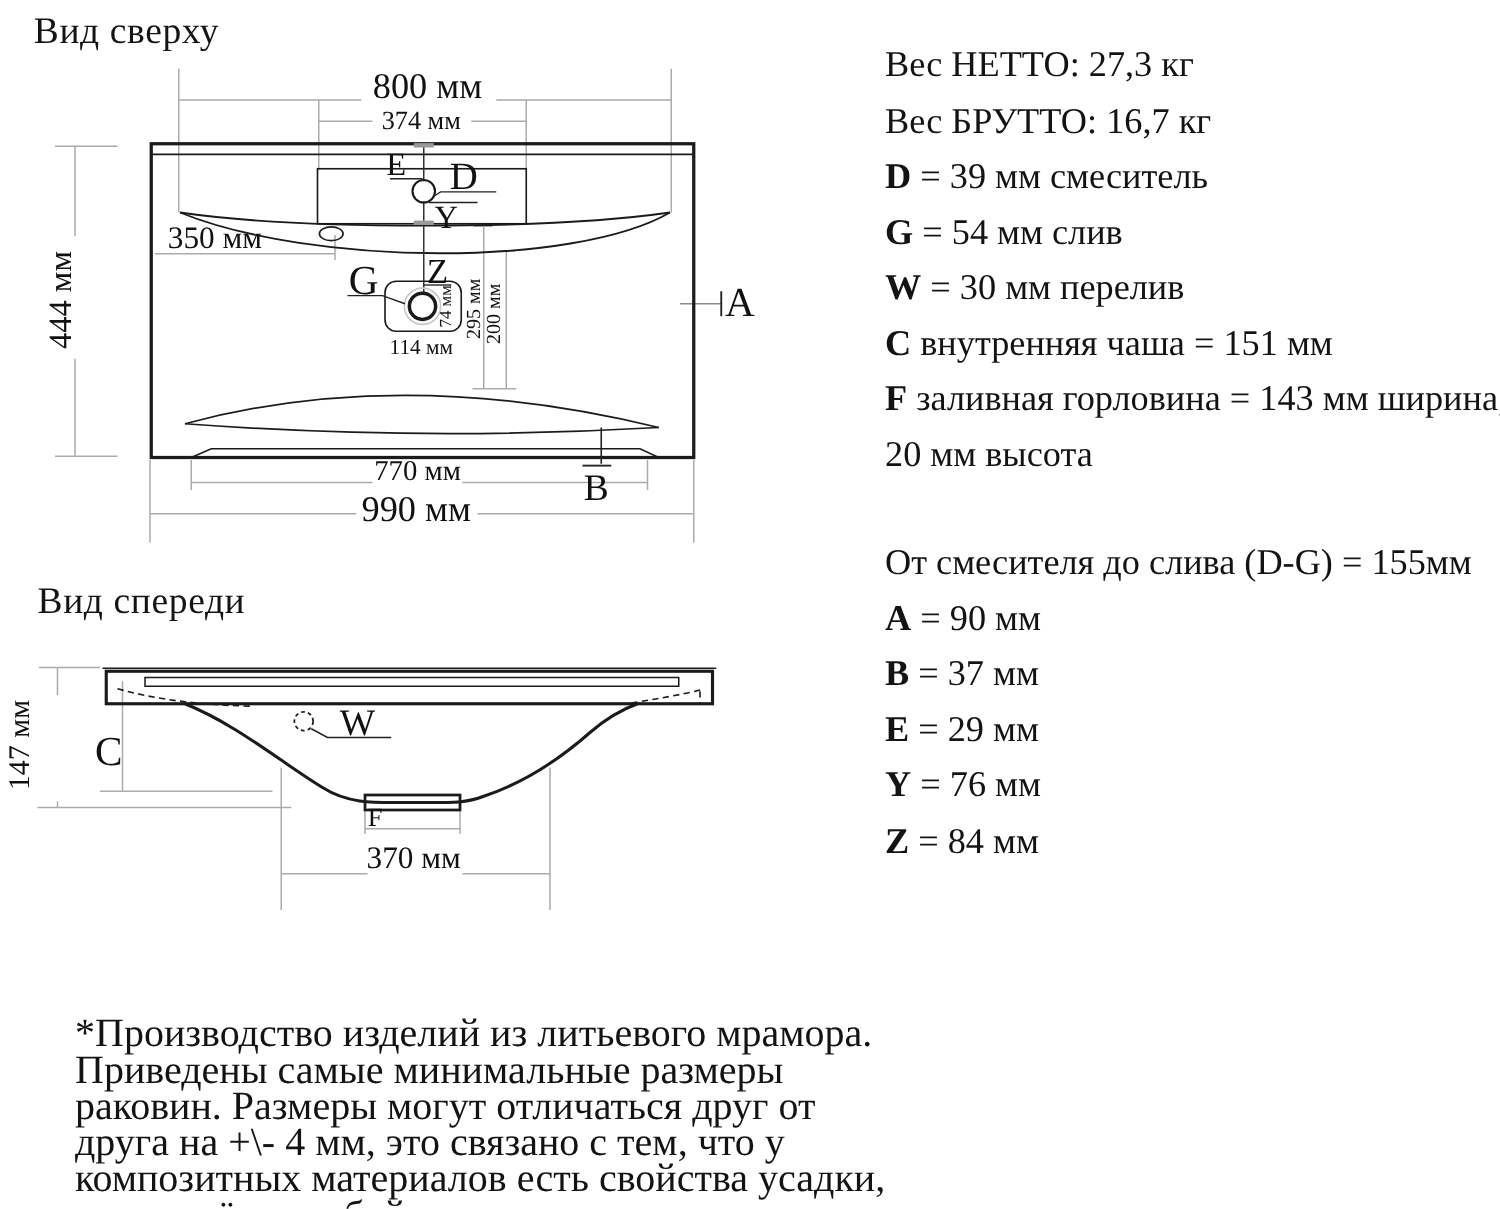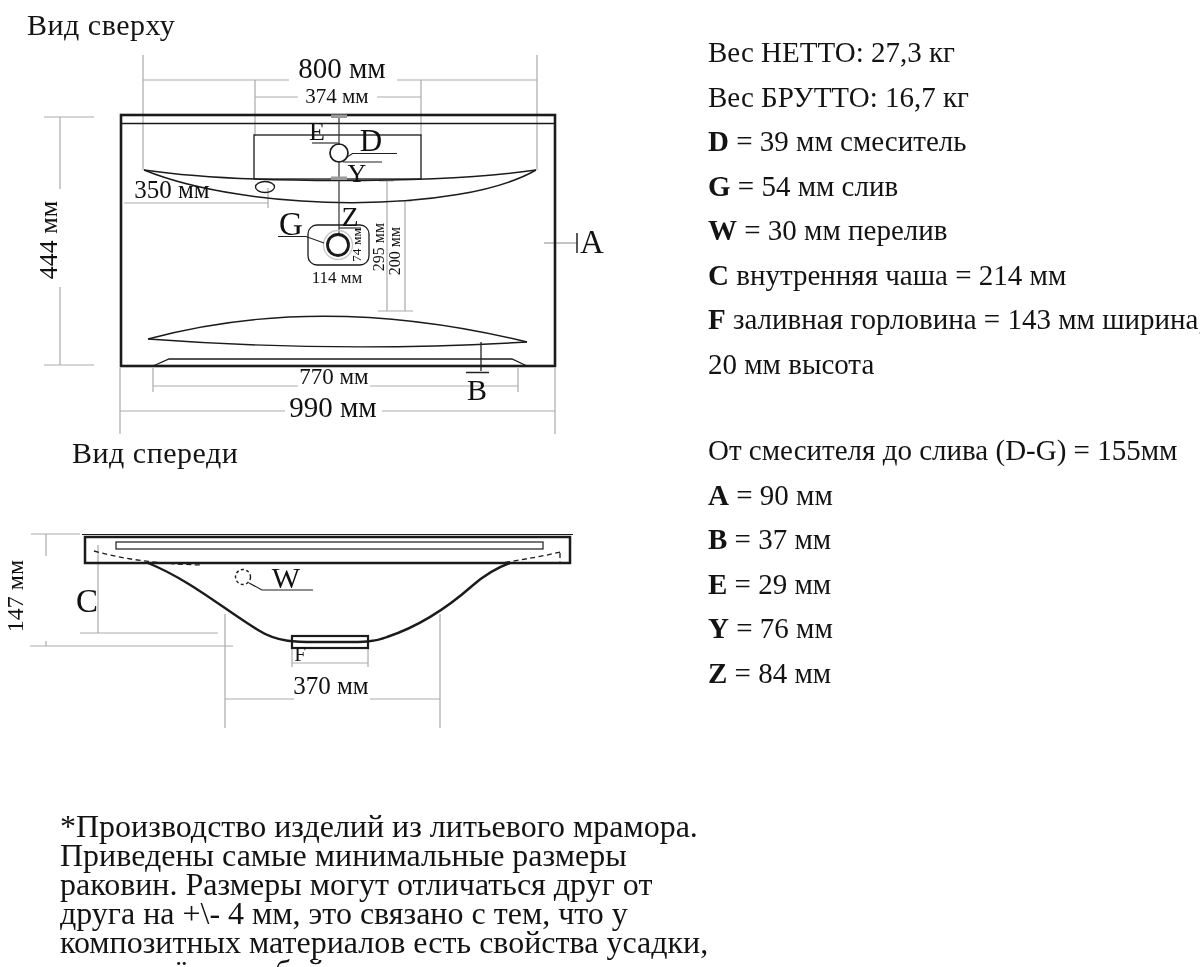--- a/index.html
+++ b/index.html
@@ -6,21 +6,21 @@
   body{
     width:1200px;height:967px;position:relative;background:#ffffff;
     font-family:"Liberation Serif","DejaVu Serif",serif;color:#111;
     overflow:hidden;
   }
   .view-title{
     position:absolute;font-size:30px;font-weight:normal;color:#141414;
     margin:0;letter-spacing:0.5px;white-space:nowrap;
   }
   #title-top{left:27px;top:8px;}
-  #title-front{left:30px;top:436px;margin-left:42px;}
+  #title-front{left:30px;top:464px;}
   svg{position:absolute;left:0;}
   #svg-top{top:0;}
   #svg-front{top:500px;}
   svg text{font-family:"Liberation Serif","DejaVu Serif",serif;fill:#111;}
   .dim{stroke:#ababab;stroke-width:1.2;fill:none;}
   .dimdark{stroke:#8a8a8a;stroke-width:1.2;fill:none;}
   .draw{stroke:#1b1b1b;fill:none;}
   .specs{
     position:absolute;left:708px;top:30px;width:500px;
     font-size:29px;line-height:44.5px;color:#131313;
@@ -132,21 +132,21 @@
   <text x="23" y="596" font-size="24" text-anchor="middle" transform="rotate(-90 23 596)">147 мм</text>
   <text x="331" y="694" font-size="25" text-anchor="middle">370 мм</text>
 </svg>
 
 <div class="specs">
   <div class="spec-line"><b></b><span>Вес НЕТТО: 27,3 кг</span></div>
   <div class="spec-line"><b></b><span>Вес БРУТТО: 16,7 кг</span></div>
   <div class="spec-line"><b>D</b><span> = 39 мм смеситель</span></div>
   <div class="spec-line"><b>G</b><span> = 54 мм слив</span></div>
   <div class="spec-line"><b>W</b><span> = 30 мм перелив</span></div>
-  <div class="spec-line"><b>C</b><span> внутренняя чаша = 214 мм</span></div>
+  <div class="spec-line"><b>C</b><span> внутренняя чаша = 151 мм</span></div>
   <div class="spec-line"><b>F</b><span> заливная горловина = 143 мм ширина,</span></div>
   <div class="spec-line"><b></b><span>20 мм высота</span></div>
   <div class="spec-gap"></div>
   <div class="spec-line"><b></b><span>От смесителя до слива (D-G) = 155мм</span></div>
   <div class="spec-line"><b>A</b><span> = 90 мм</span></div>
   <div class="spec-line"><b>B</b><span> = 37 мм</span></div>
   <div class="spec-line"><b>E</b><span> = 29 мм</span></div>
   <div class="spec-line"><b>Y</b><span> = 76 мм</span></div>
   <div class="spec-line"><b>Z</b><span> = 84 мм</span></div>
 </div>

